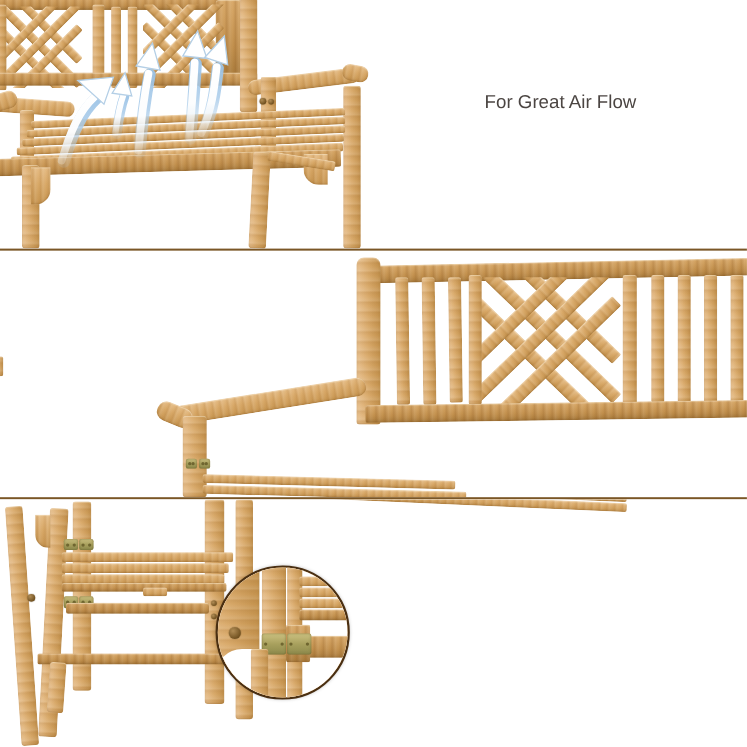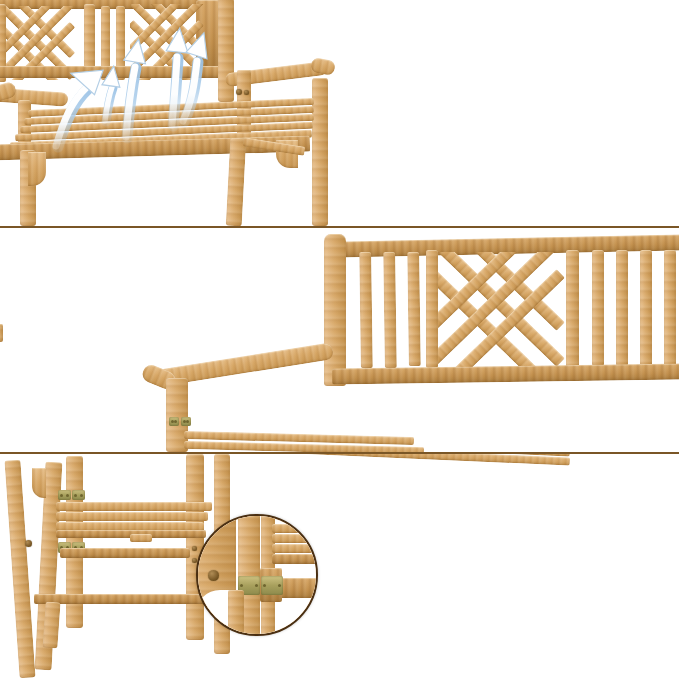--- a/index.html
+++ b/index.html
@@ -220,20 +220,21 @@
 
         <g>
           <path d="M184,122 C194,100 196,80 198,62" stroke="url(#ab)" stroke-width="11" fill="none" stroke-linecap="round"></path>
           <path d="M183,121 C193,99 195,79 197,61" stroke="url(#ag)" stroke-width="7" fill="none" stroke-linecap="round"></path>
           <path d="M199,32 L210,56 L188,56 Z" fill="#ffffff" stroke="#b4cfe6" stroke-width="1.2" transform="rotate(18 199 48)"></path>
         </g>
       </svg>
     </div>
 
     <div class="text-block" id="text-1">
+      <div class="feat-sub">For Great Air Flow</div>
     </div>
   </div>
 
   <div class="divider" id="divider-1"></div>
 
   <div class="panel" id="panel-2">
 
     <div style="position:absolute;left:236px;top:0px;width:443px;height:224px;">
 
       <div class="wood wood-dark" style="left:100px;top:10px;width:348px;height:16px;transform:rotate(-1.2deg);"></div>

